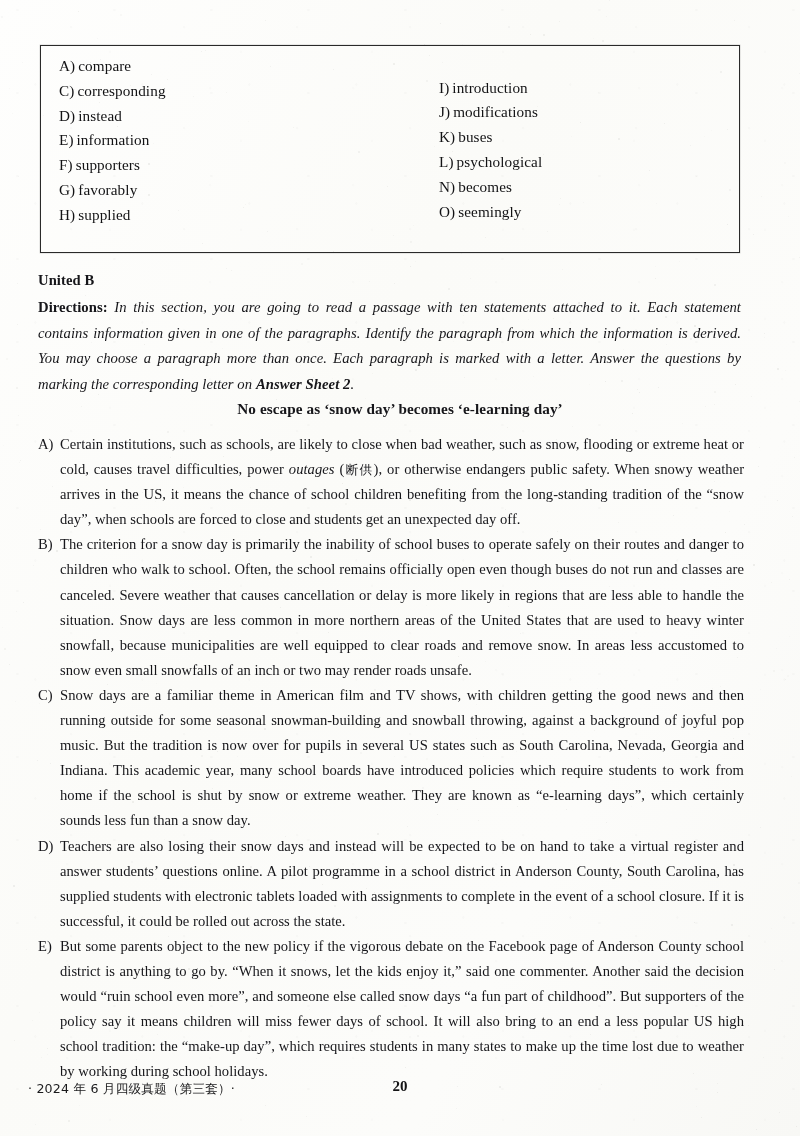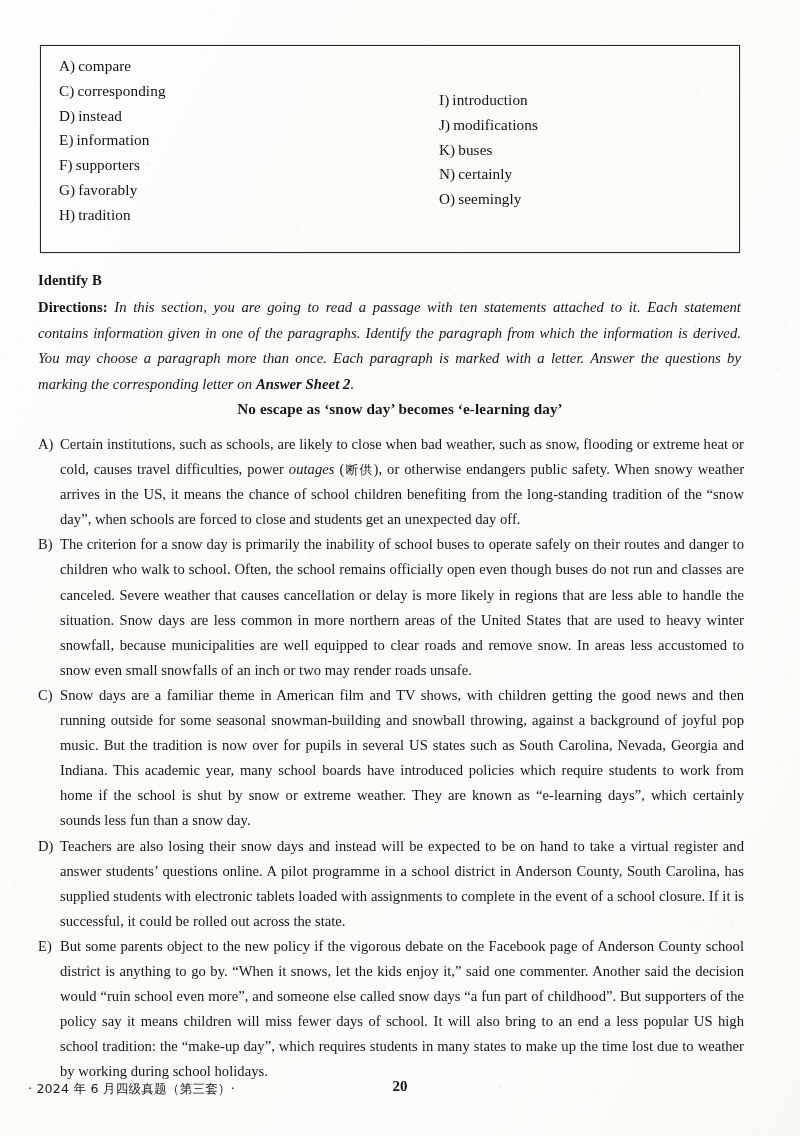--- a/index.html
+++ b/index.html
@@ -623,46 +623,49 @@
         <div class="wb-item">
           <span class="wb-letter">E)</span><span>information</span>
         </div>
         <div class="wb-item">
           <span class="wb-letter">F)</span><span>supporters</span>
         </div>
         <div class="wb-item">
           <span class="wb-letter">G)</span><span>favorably</span>
         </div>
         <div class="wb-item">
-          <span class="wb-letter">H)</span><span>tradition</span>
+          <span class="wb-letter">H)</span><span>supplied</span>
         </div>
       </div>
 
       <div class="wb-col right">
         <div class="wb-item">
           <span class="wb-letter">I)</span><span>introduction</span>
         </div>
         <div class="wb-item">
           <span class="wb-letter">J)</span><span>modifications</span>
         </div>
         <div class="wb-item">
           <span class="wb-letter">K)</span><span>buses</span>
         </div>
         <div class="wb-item">
-          <span class="wb-letter">N)</span><span>certainly</span>
+          <span class="wb-letter">L)</span><span>psychological</span>
+        </div>
+        <div class="wb-item">
+          <span class="wb-letter">N)</span><span>becomes</span>
         </div>
         <div class="wb-item">
           <span class="wb-letter">O)</span><span>seemingly</span>
         </div>
       </div>
 
     </div>
   </div>
 
-  <div class="section-head">Identify B</div>
+  <div class="section-head">United B</div>
 
   <div class="directions">
     <span class="lead">Directions:</span><span> In this section, you are going to read a passage with ten statements attached to it. Each statement contains information given in one of the paragraphs. Identify the paragraph from which the information is derived. You may choose a paragraph more than once. Each paragraph is marked with a letter. Answer the questions by marking the corresponding letter on </span><span class="bi">Answer Sheet 2</span><span>.</span>
   </div>
 
   <div class="passage-title">No escape as ‘snow day’ becomes ‘e-learning day’</div>
 
   <div class="passage">
 
     <div class="para">

